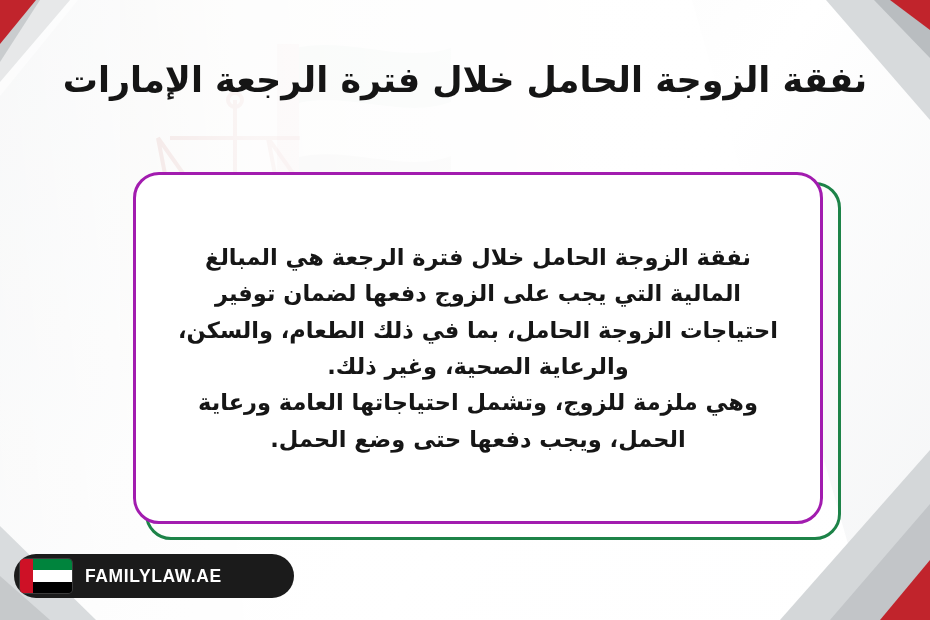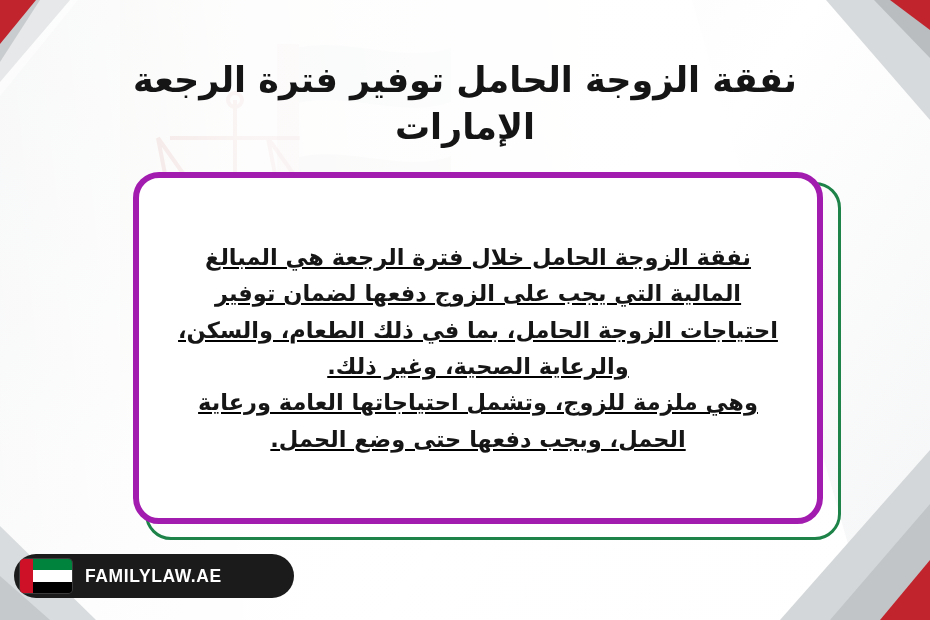--- a/index.html
+++ b/index.html
@@ -104,29 +104,28 @@
     border-radius: 26px;
     background: transparent;
     z-index: 3;
   }
   .card {
     position: absolute;
     left: 133px;
     top: 172px;
     width: 690px;
     height: 352px;
-    border: 6px solid #a21caf;
+    border: 3px solid #a21caf;
     border-radius: 26px;
     background: #ffffff;
     z-index: 4;
     box-sizing: border-box;
     display: flex;
     align-items: center;
     justify-content: center;
-    text-decoration: underline;
   }
   .card-body {
     width: 600px;
     text-align: center;
     font-size: 22.5px;
     font-weight: bold;
     line-height: 1.62;
     color: #161616;
     white-space: pre-line;
     padding: 0 10px;
@@ -221,21 +220,21 @@
     <polygon points="0,140 0,46 96,140" fill="#d9dcde"></polygon>
     <polygon points="0,140 0,96 50,140" fill="#c6c9cb"></polygon>
   </svg>
 
   <svg class="corner corner-br" viewBox="0 0 210 190" aria-hidden="true">
     <polygon points="210,190 210,20 60,190" fill="#d4d7d9"></polygon>
     <polygon points="210,190 210,74 110,190" fill="#c2c5c8"></polygon>
     <polygon points="210,190 210,130 160,190" fill="#c1242c"></polygon>
   </svg>
 
-  <h1 class="title">نفقة الزوجة الحامل توفير فترة الرجعة الإمارات</h1>
+  <h1 class="title">نفقة الزوجة الحامل خلال فترة الرجعة الإمارات</h1>
 
   <div class="card-shadow"></div>
 
   <div class="card">
     <div class="card-body">نفقة الزوجة الحامل خلال فترة الرجعة هي المبالغ المالية التي يجب على الزوج دفعها لضمان توفير احتياجات الزوجة الحامل، بما في ذلك الطعام، والسكن، والرعاية الصحية، وغير ذلك.
 وهي ملزمة للزوج، وتشمل احتياجاتها العامة ورعاية الحمل، ويجب دفعها حتى وضع الحمل.</div>
   </div>
 
   <div class="footer-badge">
     <span class="uae-flag">

